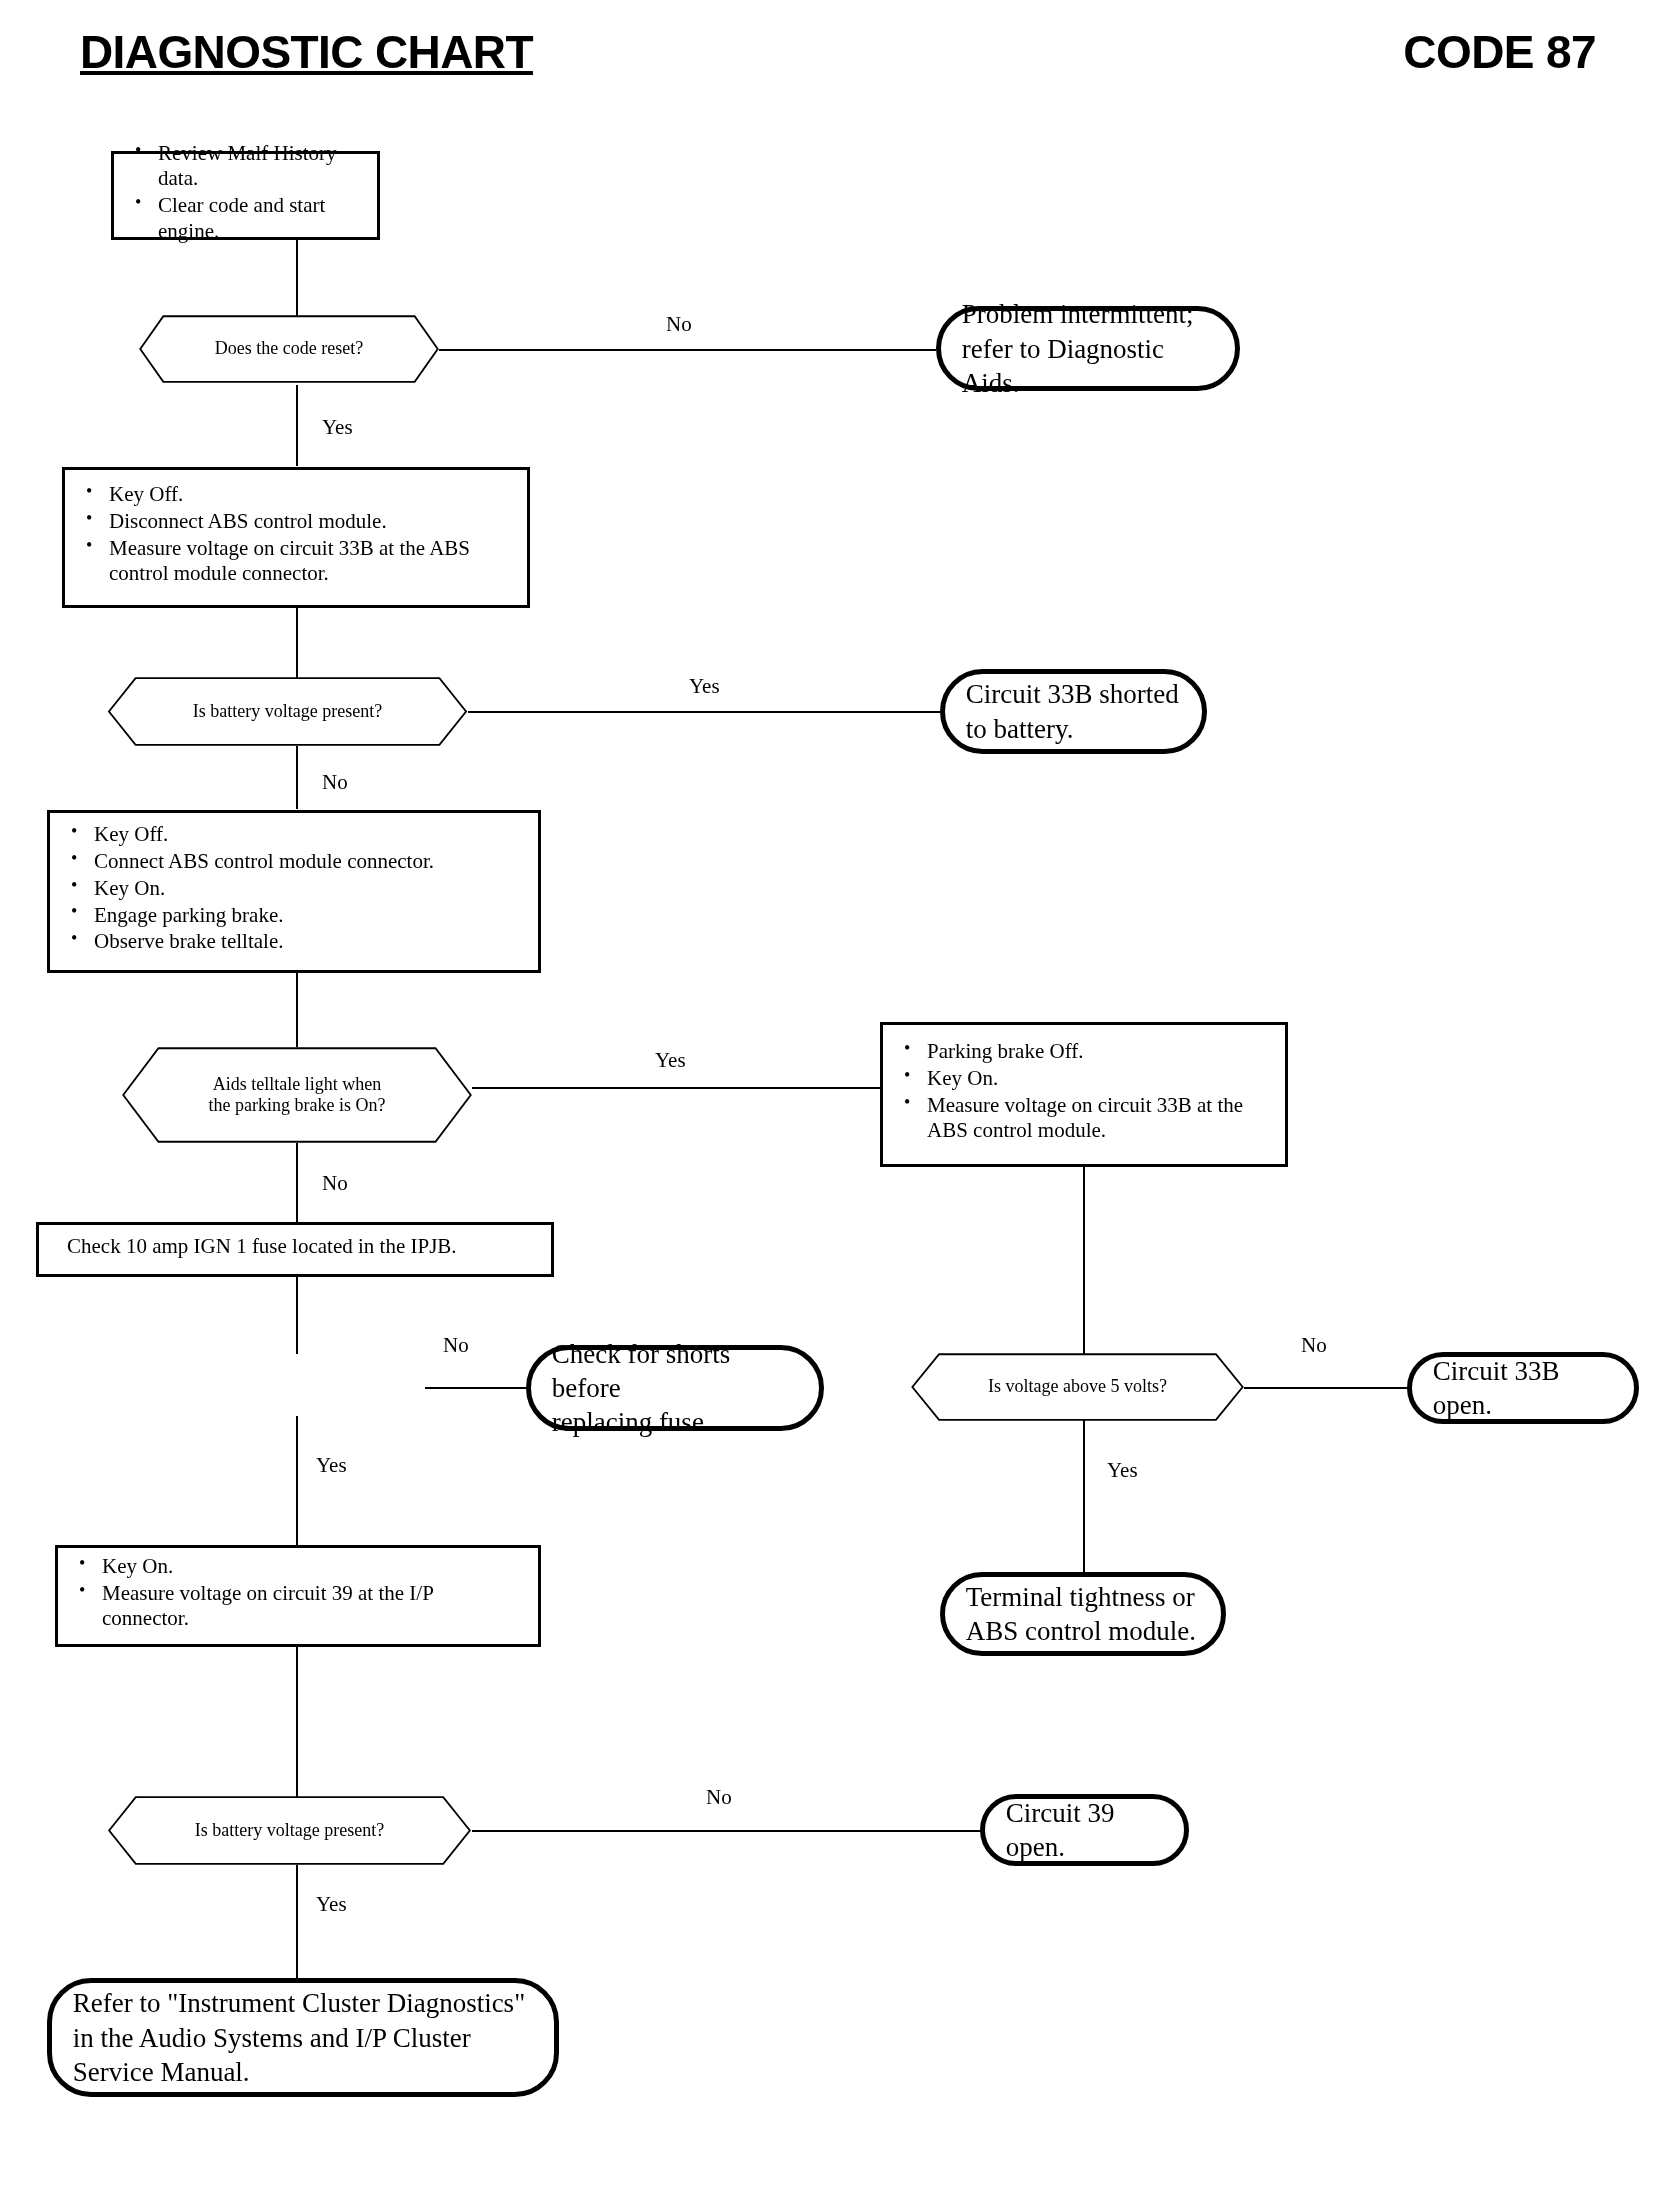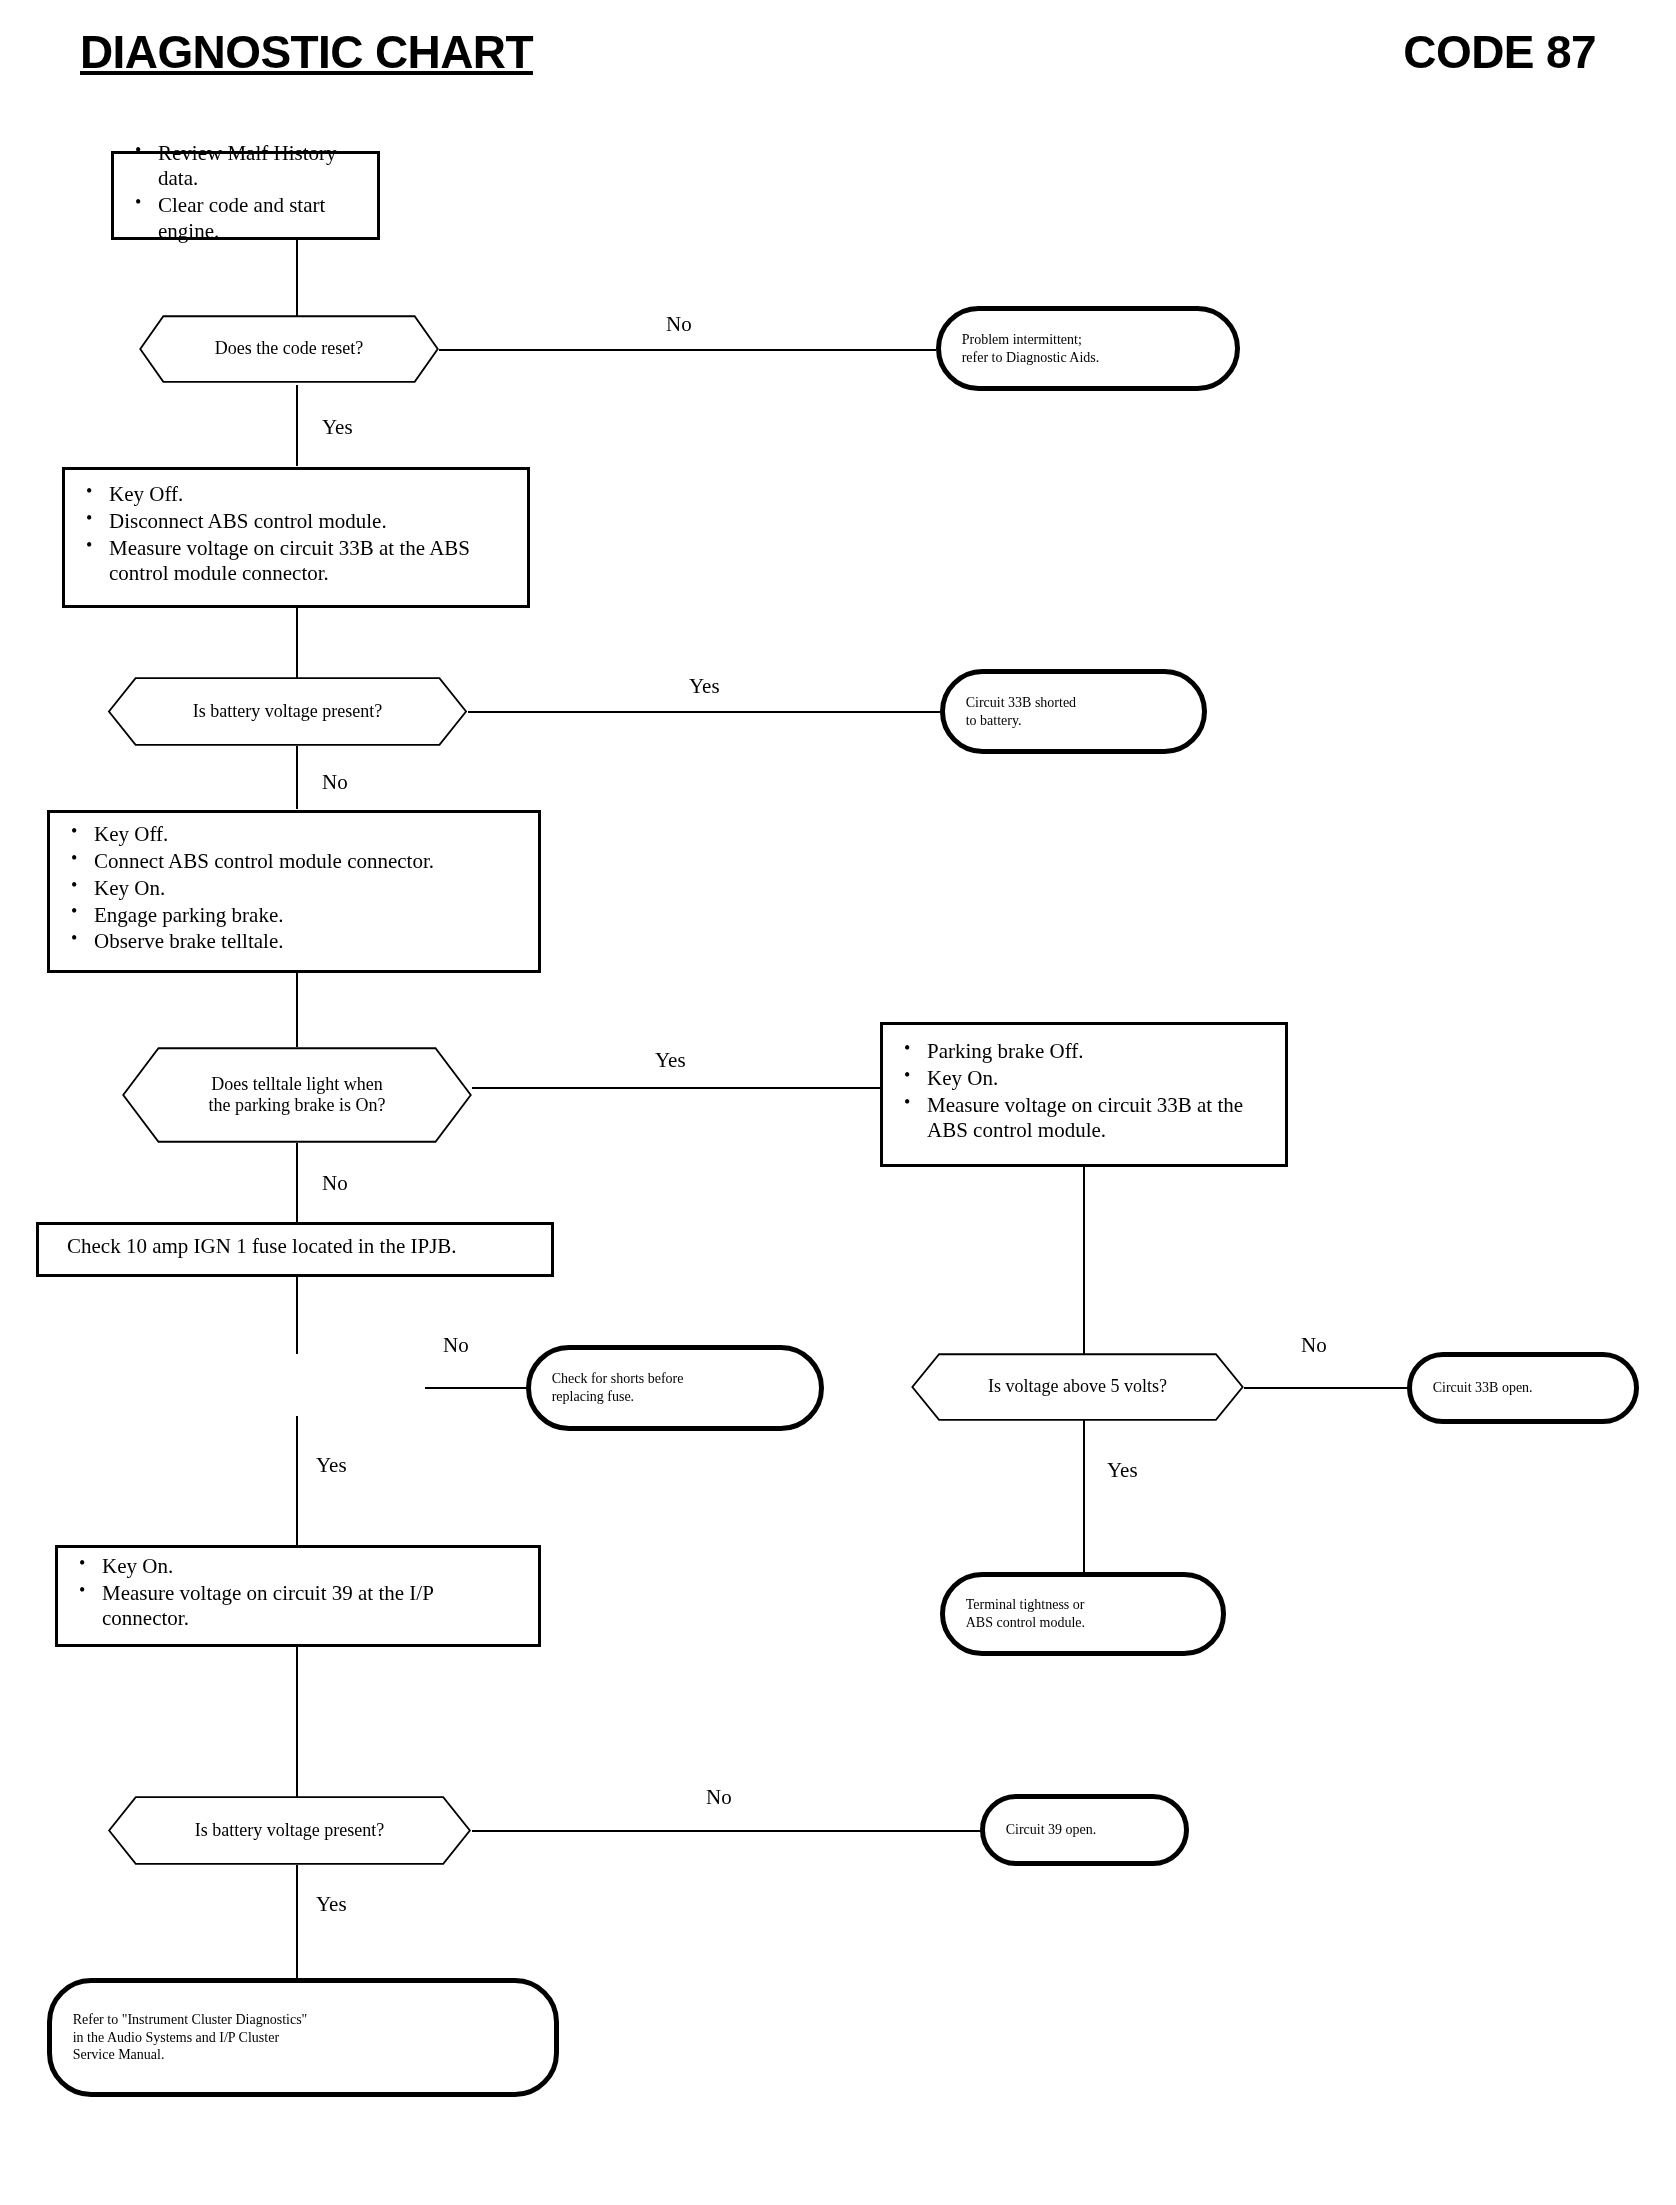--- a/index.html
+++ b/index.html
@@ -63,21 +63,21 @@
     justify-content:center;
     text-align:center;
     line-height:1.18;
     padding:0 8.5px;
     box-sizing:border-box;
   }
 
   
   .t{font-size:21px;line-height:1.22;}
   .t-dec{font-size:18px;}
-  .t-term{font-size:14px;line-height:1.26;}
+  .t-term{font-size:27px;line-height:1.26;}
 
   
   ul.bl{
     margin:0;
     padding:0 0 0 28px;
     list-style:none;
   }
   ul.bl li{
     position:relative;
     margin:0 0 1.2px 0;
@@ -184,21 +184,21 @@
       <li>Observe brake telltale.</li>
     </ul>
   </div>
 
   <div class="dec" style="left:122px;top:1047px;width:350px;height:96px;">
     <svg width="350" height="96" viewBox="0 0 576 158" aria-hidden="true">
       <polygon points="60,2 516,2 574,79 516,156 60,156 2,79" fill="#ffffff" stroke="#000000" stroke-width="3"></polygon>
     </svg>
     <div class="dectext t-dec">
       <span>
-        <span>Does telltale light when</span><br>
+        <span>Aids telltale light when</span><br>
         <span>the parking brake is On?</span>
       </span>
     </div>
   </div>
 
   <div class="node proc t" style="left:880px;top:1022px;width:408px;height:145px;">
     <ul class="bl">
       <li>Parking brake Off.</li>
       <li>Key On.</li>
       <li>Measure voltage on circuit 33B at the ABS control module.</li>

